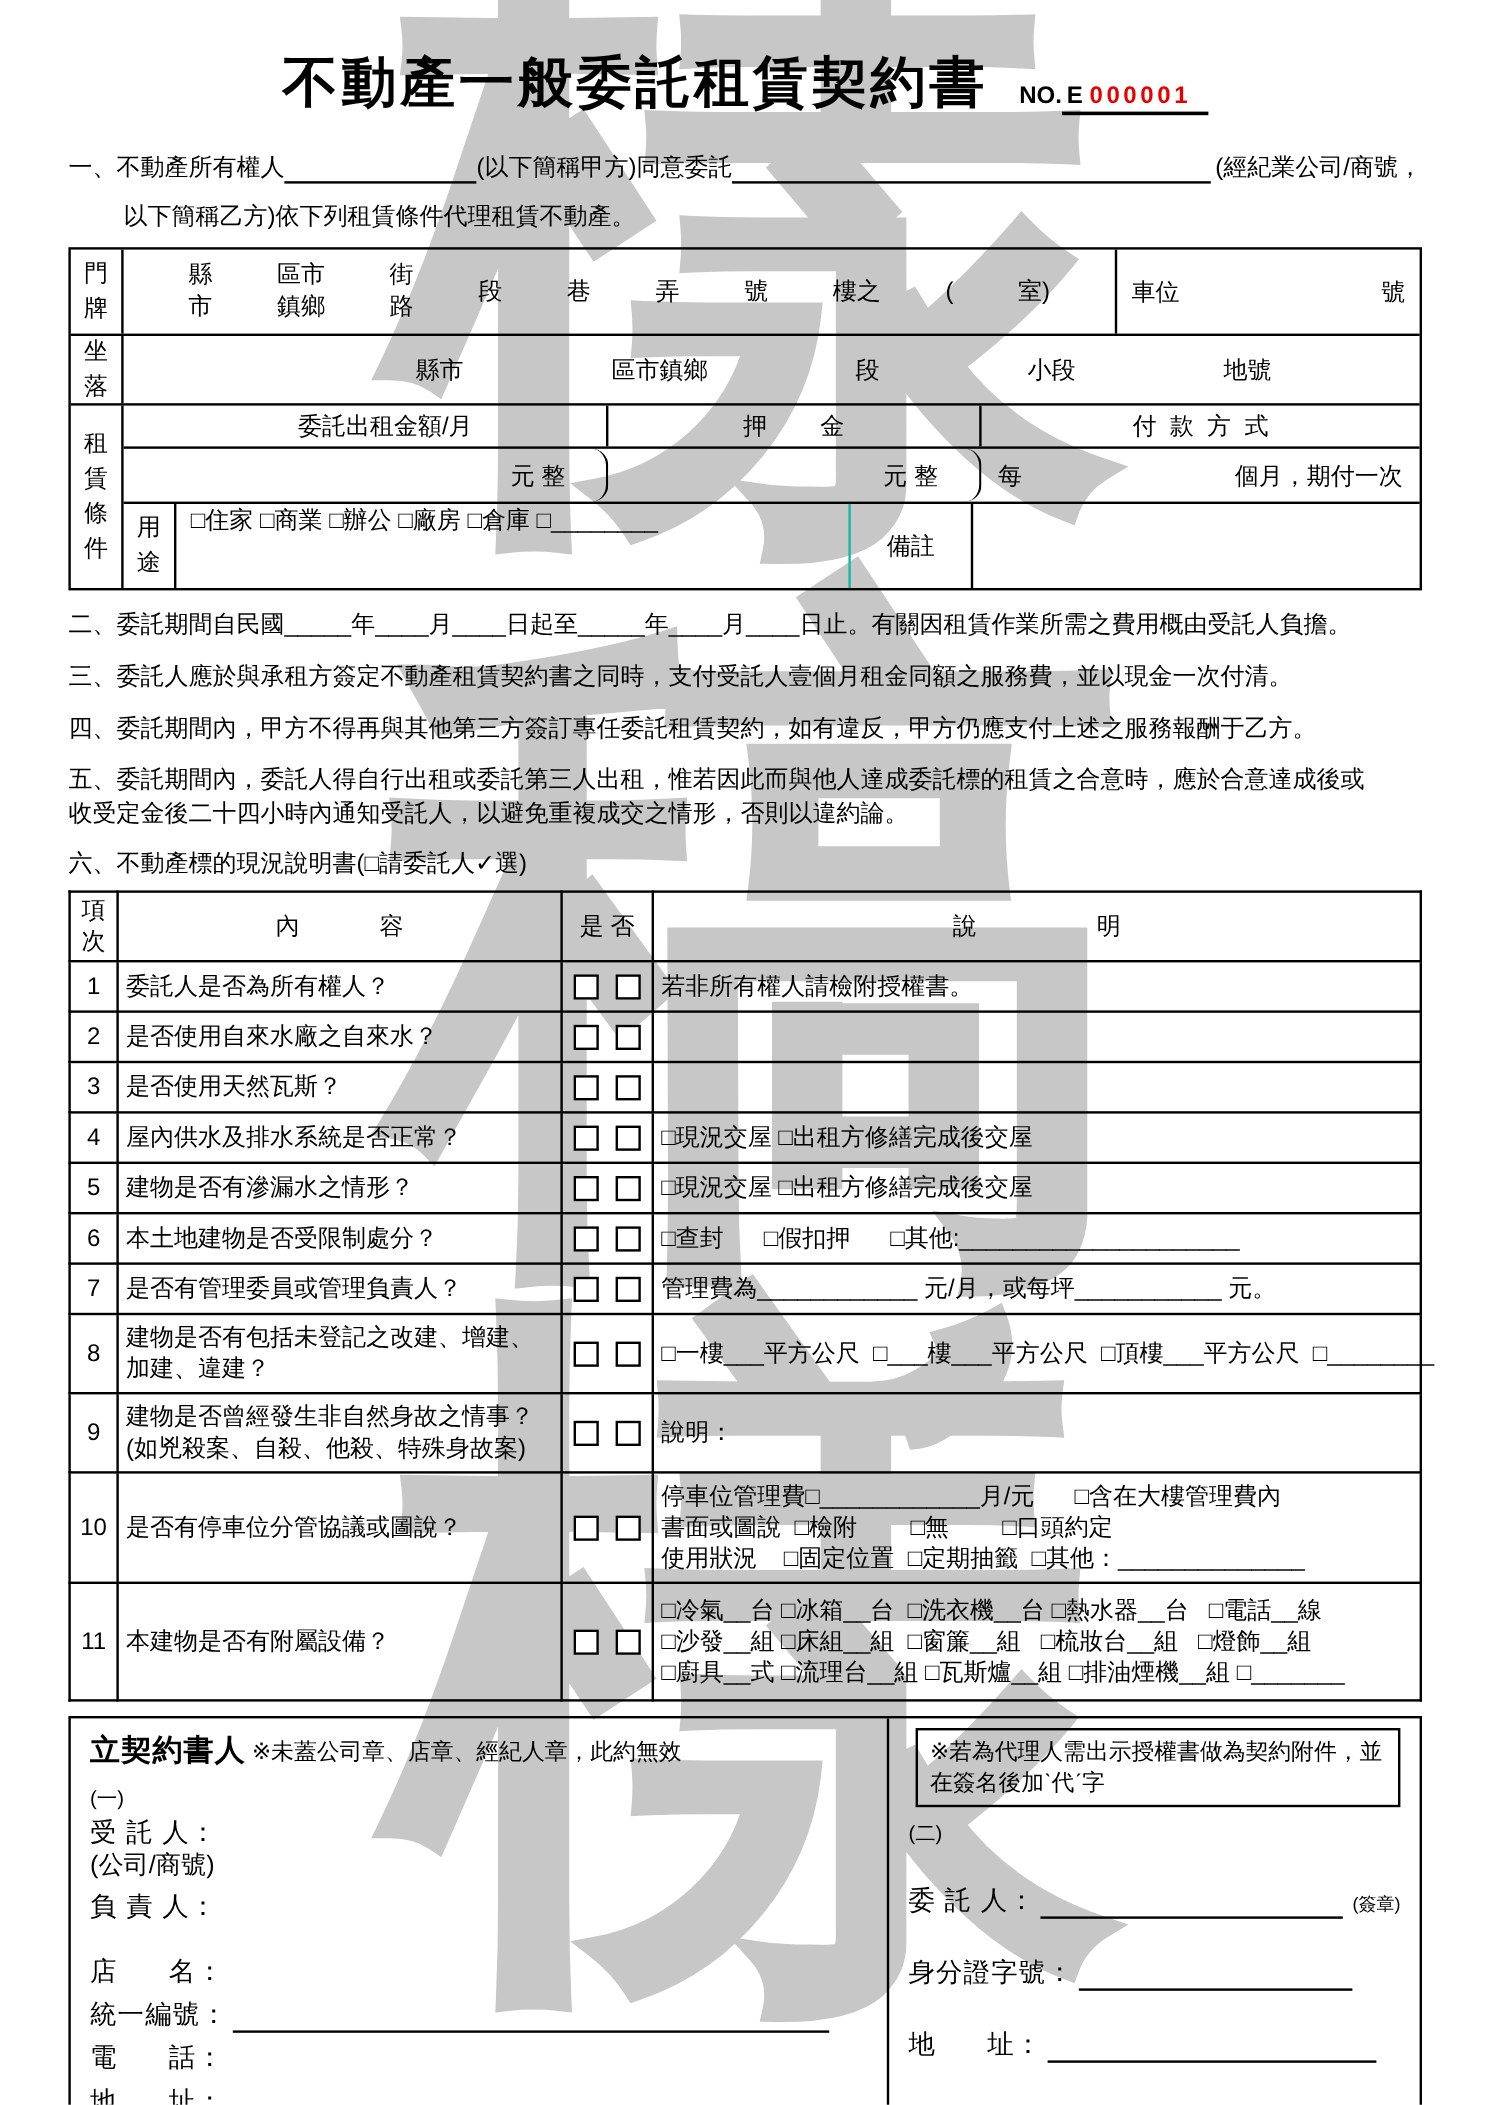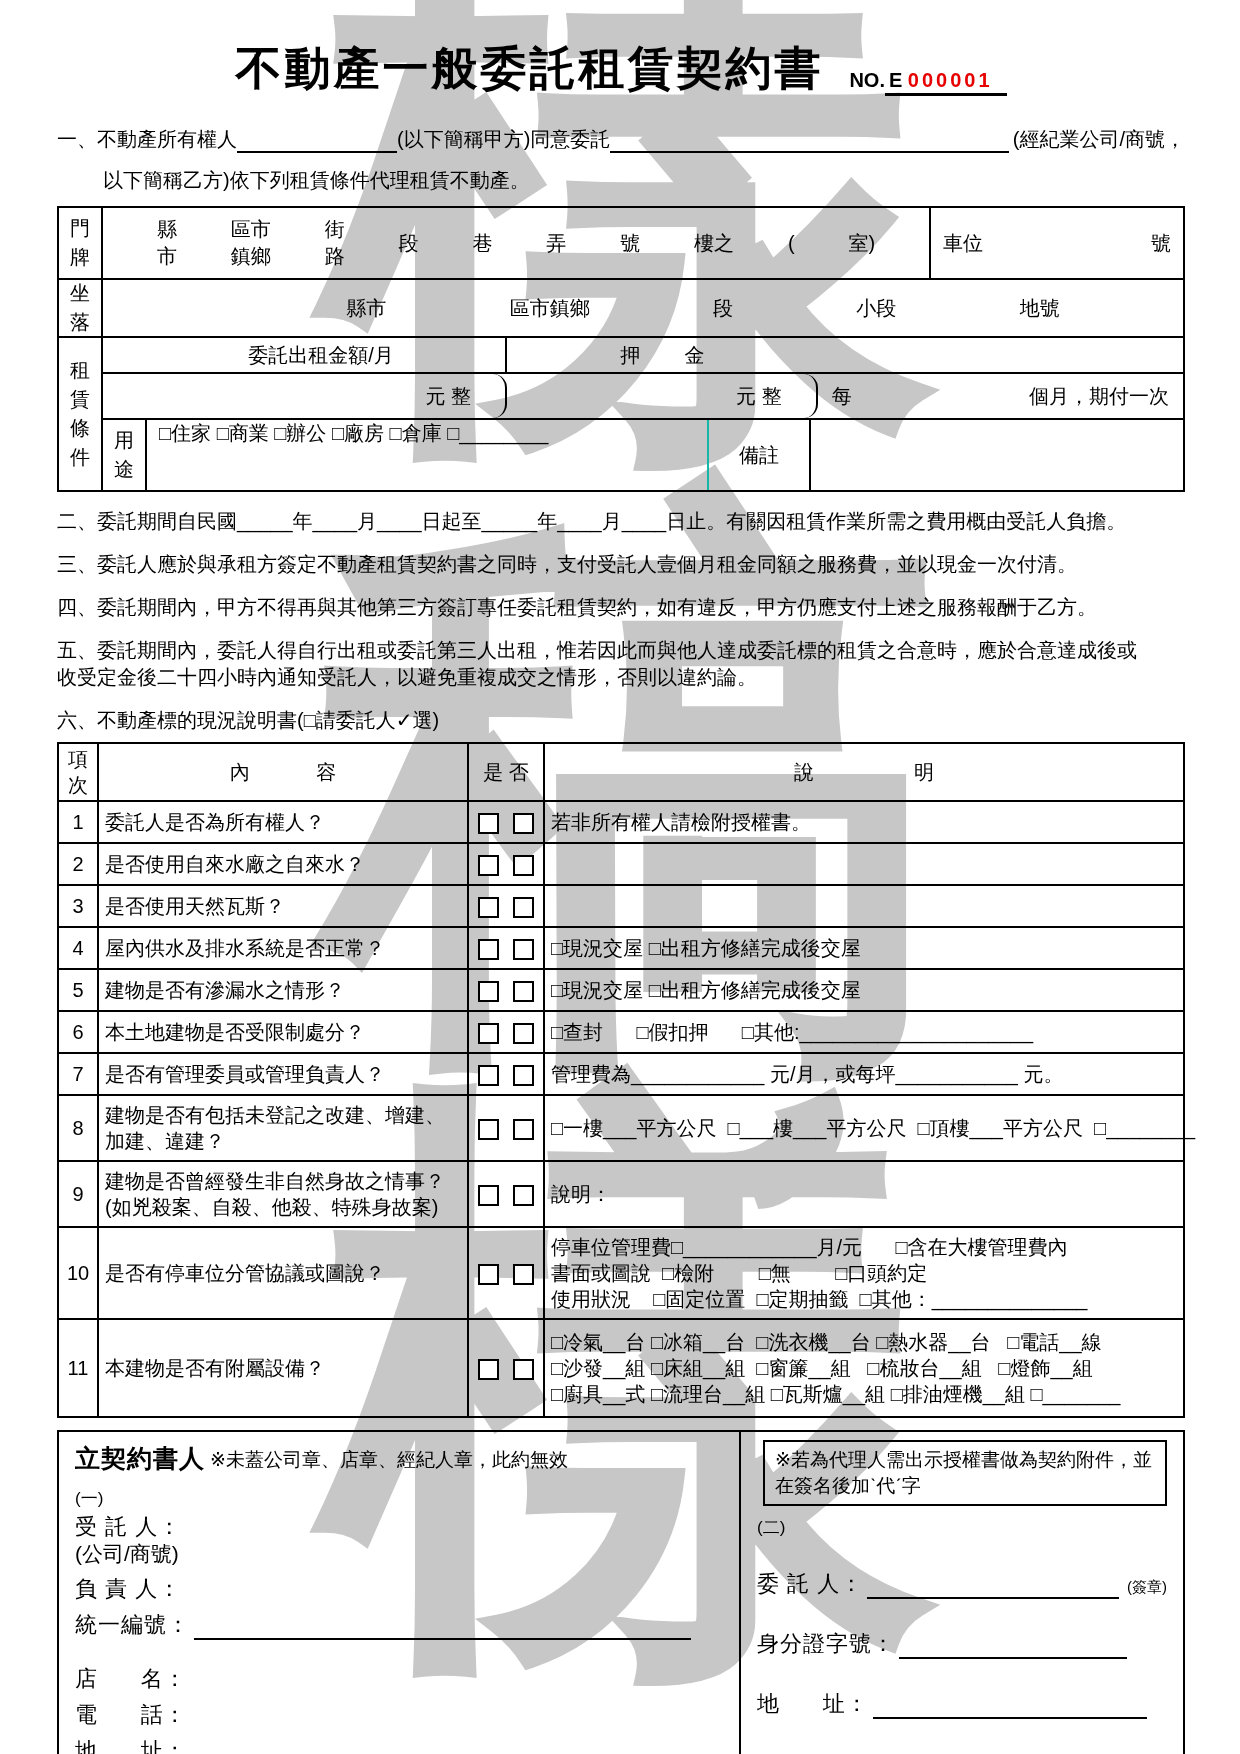--- a/index.html
+++ b/index.html
@@ -157,20 +157,21 @@
     </div>
     <div class="ta-row">
       <div class="ta-label pre">租
 賃
 條
 件</div>
       <div class="rent-wrap">
         <div class="rent-h">
           <div class="prex">委託出租金額/月</div>
           <div class="prex">押        金</div>
+          <div class="prex">付  款  方  式</div>
         </div>
         <div class="rent-v">
           <div class="money">
               <span>元 整</span>
             </div>
           <div class="money">
               <span>元 整</span>
             </div>
           <div class="pay">
             <span>每</span>
@@ -336,29 +337,29 @@
       <div class="sg-sub">(一)</div>
       <div class="sline" style="margin-top:2px;">
           <span class="slabel">受 託 人：</span>
           <span class="sfill" style="border-bottom:none;"></span>
         </div>
       <div class="ssub">(公司/商號)</div>
       <div class="sline">
           <span class="slabel">負 責 人：</span>
           <span class="sfill" style="border-bottom:none;"></span>
         </div>
-      <div class="sline">
-          <span class="slabel">統一編號：</span>
-          <span class="sfill" style="margin-right:30px;"></span>
-        </div>
       <div class="sline gap1">
           <span class="slabel">店      名：</span>
           <span class="sfill" style="border-bottom:none;"></span>
         </div>
       <div class="sline">
+          <span class="slabel">統一編號：</span>
+          <span class="sfill" style="margin-right:30px;"></span>
+        </div>
+      <div class="sline">
           <span class="slabel">電      話：</span>
           <span class="sfill" style="border-bottom:none;"></span>
         </div>
       <div class="sline">
           <span class="slabel">地      址：</span>
           <span class="sfill" style="margin-right:30px;"></span>
         </div>
 
     </div>
     <div class="sg-right">

